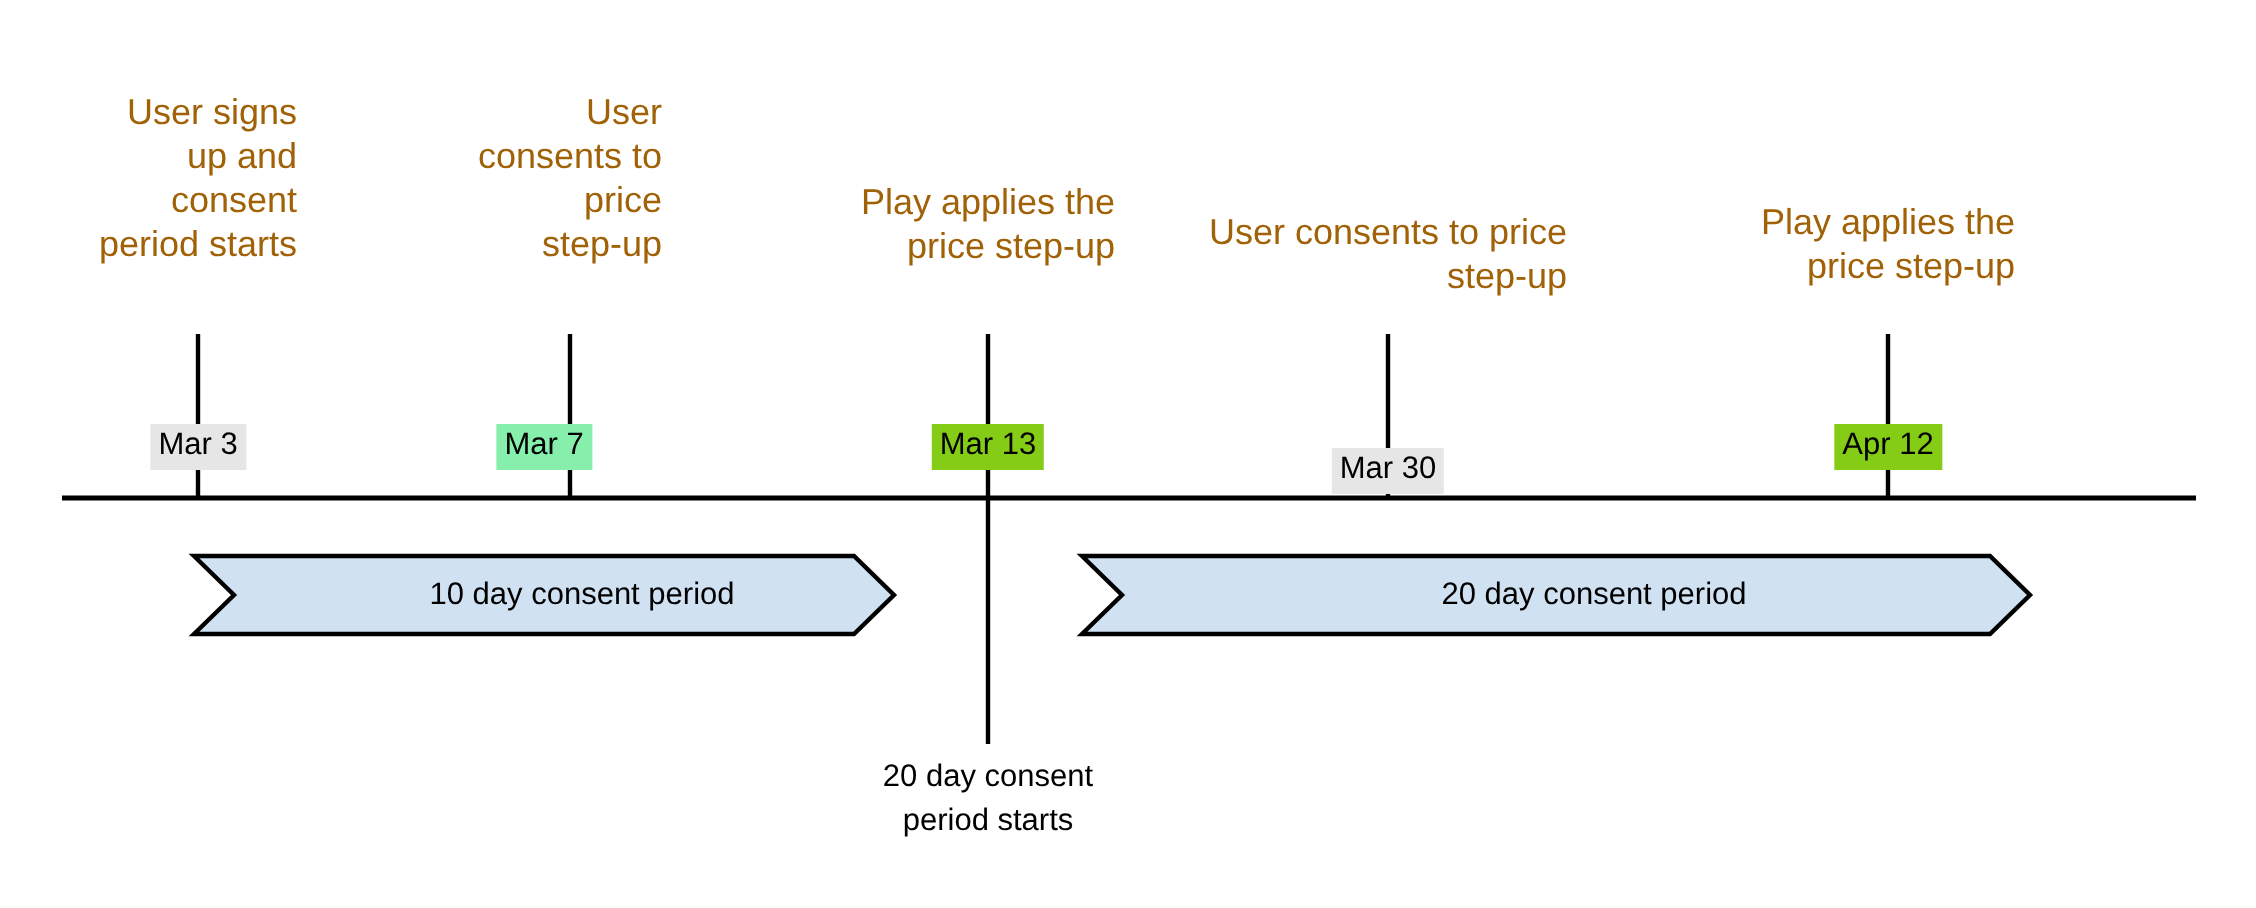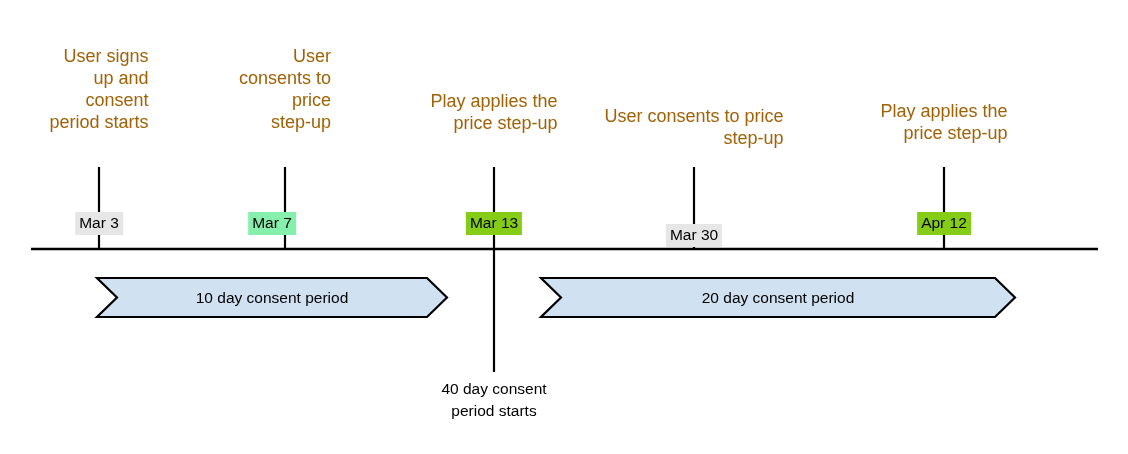--- a/index.html
+++ b/index.html
@@ -48,20 +48,21 @@
     white-space: nowrap;
   }
   .band-label {
     position: absolute;
     font-size: 15.5px;
     line-height: 20px;
     color: #000000;
     transform: translate(-50%, -50%);
     white-space: nowrap;
     text-align: center;
+    margin-left: 19px;
   }
   .below-label {
     position: absolute;
     text-align: center;
     font-size: 15.5px;
     line-height: 22px;
     color: #000000;
     white-space: pre-line;
     transform: translateX(-50%);
   }
@@ -107,17 +108,17 @@
       <div class="date-chip" style="left: 272px; top: 212px; background: #86efac;">Mar 7</div>
       <div class="date-chip" style="left: 494px; top: 212px; background: #84cc16;">Mar 13</div>
       <div class="date-chip" style="left: 694px; top: 224px; background: rgb(230, 230, 230);">Mar 30</div>
       <div class="date-chip" style="left: 944px; top: 212px; background: #84cc16;">Apr 12</div>
     </div>
   <div id="band-label-group">
       <div class="band-label" style="left: 272px; top: 297.5px;">10 day consent period</div>
       <div class="band-label" style="left: 778px; top: 297.5px;">20 day consent period</div>
     </div>
   <div id="below-label-group">
-      <div class="below-label" style="left: 494px; top: 378px;">40 day consent
+      <div class="below-label" style="left: 494px; top: 378px;">20 day consent
 period starts</div>
     </div>
 
 </div>
 
 </body></html>

